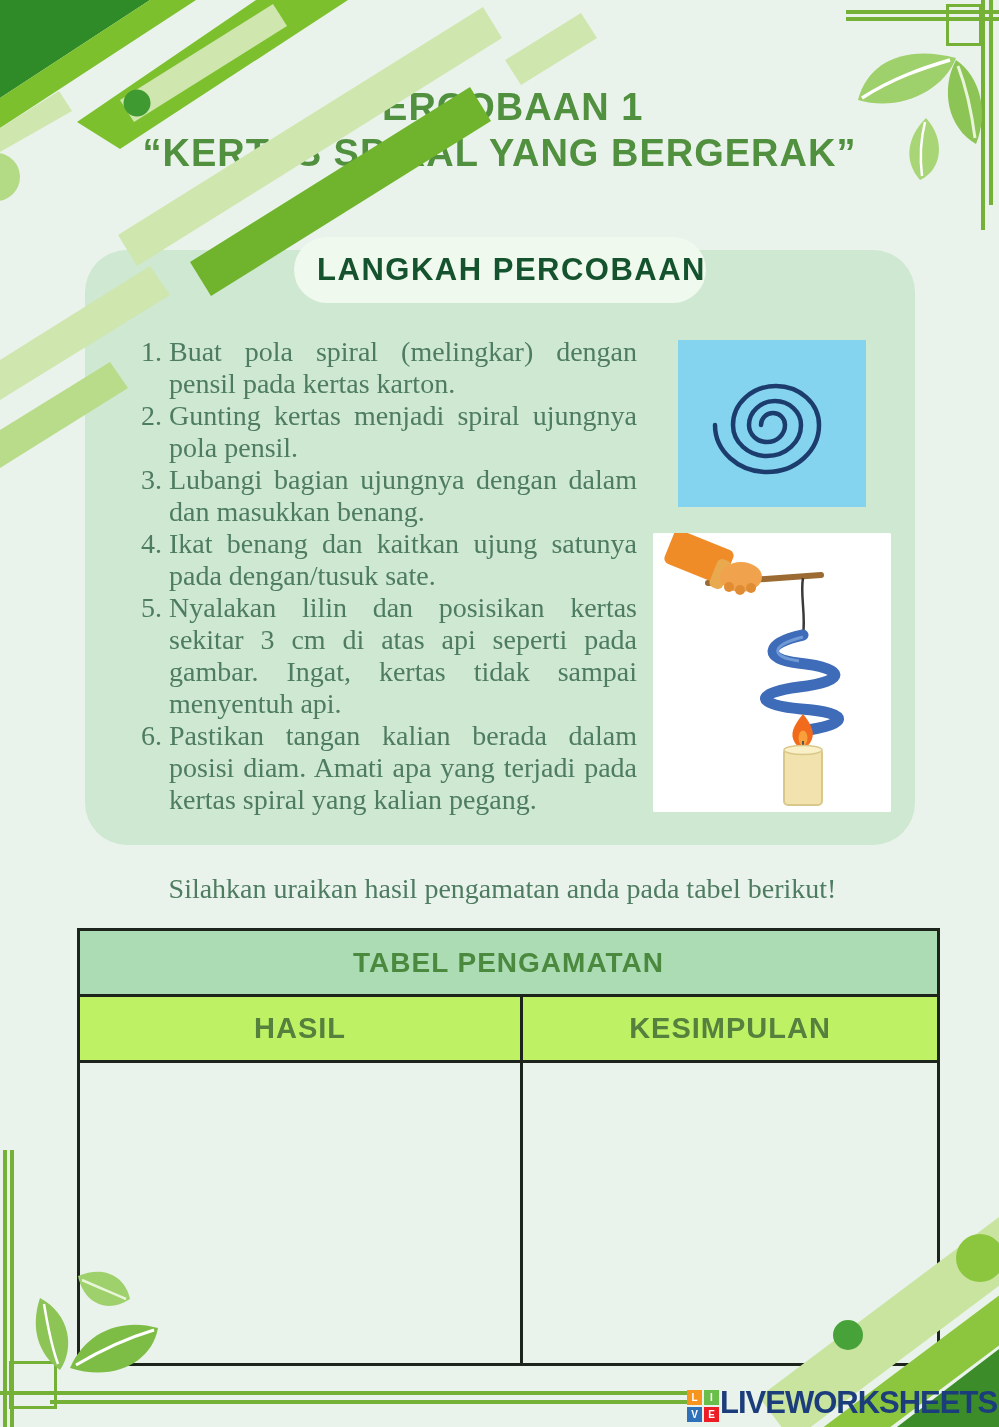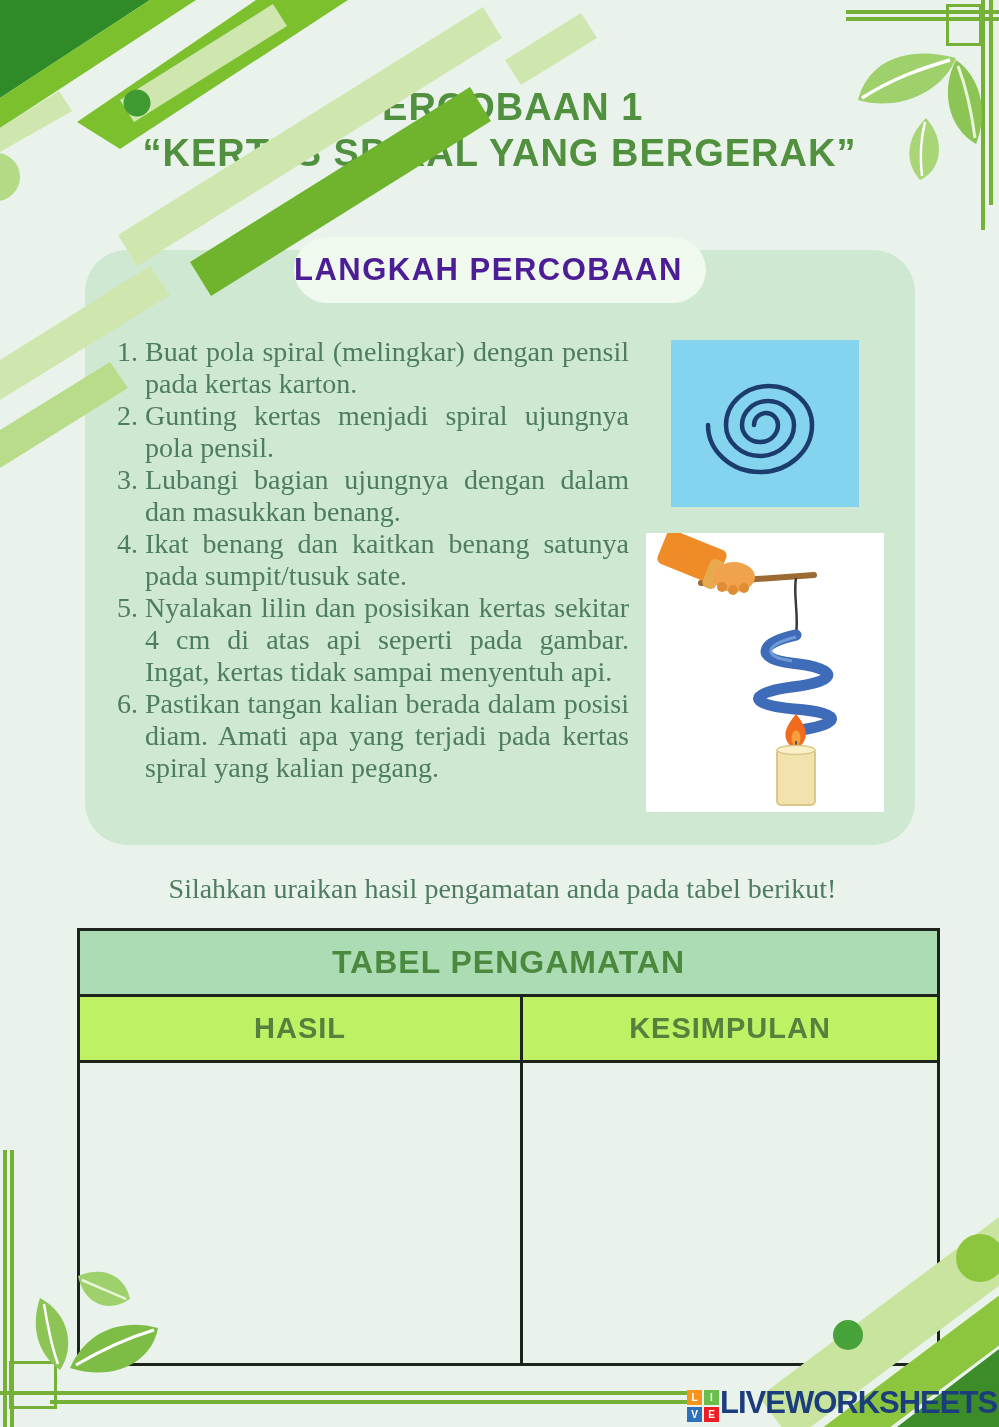--- a/index.html
+++ b/index.html
@@ -17,43 +17,43 @@
   
   .title-block{position:absolute;left:0;right:0;top:84px;text-align:center;z-index:2;}
   .title-line{font-size:38px;font-weight:bold;color:#51903e;letter-spacing:1px;line-height:46px;}
   
   .panel{
     position:absolute;left:85px;top:250px;width:830px;height:595px;
     background:#cee8d2;border-radius:42px;z-index:2;
   }
   .pill{
     position:absolute;left:50%;top:-13px;width:412px;height:66px;margin-left:-206px;
-    background:#eff9ee;border-radius:33px;text-align:left;line-height:66px;
-    font-size:31px;font-weight:bold;color:#4c1d95;letter-spacing:1.5px;
-  }
-  .panel-body{display:flex;gap:16px;padding:86px 24px 0 24px;}
+    background:#eff9ee;border-radius:33px;text-align:right;line-height:66px;
+    font-size:31px;font-weight:bold;color:#14532d;letter-spacing:1.5px;
+  }
+  .panel-body{display:flex;gap:16px;padding:86px 24px 0 48px;}
   ol.steps{
     margin:0;padding:0 0 0 36px;width:484px;
     font-family:"Liberation Serif",serif;font-size:28px;line-height:32px;
     color:#4e7c61;text-align:justify;
   }
   ol.steps li{margin:0;padding:0;}
   .figures{width:240px;display:flex;flex-direction:column;align-items:center;}
   .spiral-box{width:188px;height:167px;background:#85d4ef;margin-top:4px;}
   .setup-box{width:238px;height:279px;background:#ffffff;margin-top:26px;border-radius:2px;}
   
   .instruction{
     position:absolute;left:6px;right:0;top:873px;text-align:center;z-index:2;
     font-family:"Liberation Serif",serif;font-size:28px;color:#4e7c61;
   }
   
   .obs-table{position:absolute;left:77px;top:928px;width:863px;border-collapse:collapse;z-index:2;}
   .obs-table th,.obs-table td{border:3px solid #1c241c;padding:0;}
   .obs-table .t-title{
-    height:63px;background:#abdcb4;font-size:32px;font-weight:bold;color:#4b8a3e;
+    height:63px;background:#abdcb4;font-size:28px;font-weight:bold;color:#4b8a3e;
     text-align:center;letter-spacing:1px;
   }
   .obs-table .t-col{
     height:63px;background:#bef264;font-size:29px;font-weight:bold;color:#55803d;
     text-align:center;letter-spacing:1px;
   }
   .obs-table .t-body{height:300px;background:transparent;vertical-align:top;}
   .col-hasil{width:440px;}
   
   .brand{position:absolute;left:687px;top:1384px;z-index:6;display:flex;align-items:flex-start;}
@@ -100,22 +100,22 @@
     <div class="title-line">“KERTAS SPIRAL YANG BERGERAK”</div>
   </div>
 
   <div class="panel">
     <div class="pill">LANGKAH PERCOBAAN</div>
     <div class="panel-body">
       <ol class="steps">
         <li>Buat pola spiral (melingkar) dengan pensil pada kertas karton.</li>
         <li>Gunting kertas menjadi spiral ujungnya pola pensil.</li>
         <li>Lubangi bagian ujungnya dengan dalam dan masukkan benang.</li>
-        <li>Ikat benang dan kaitkan benang satunya pada sumpit/tusuk sate.</li>
-        <li>Nyalakan lilin dan posisikan kertas sekitar 4 cm di atas api seperti pada gambar. Ingat, kertas tidak sampai menyentuh api.</li>
+        <li>Ikat benang dan kaitkan ujung satunya pada dengan/tusuk sate.</li>
+        <li>Nyalakan lilin dan posisikan kertas sekitar 3 cm di atas api seperti pada gambar. Ingat, kertas tidak sampai menyentuh api.</li>
         <li>Pastikan tangan kalian berada dalam posisi diam. Amati apa yang terjadi pada kertas spiral yang kalian pegang.</li>
       </ol>
       <div class="figures">
 
         <svg class="spiral-box" width="188" height="167" viewBox="0 0 188 167">
           <rect x="0" y="0" width="188" height="167" fill="#85d4ef"></rect>
           <path d="M 83 85
                    a 12 12 0 1 1 24 0
                    a 18 17 0 1 1 -36 0
                    a 26 24 0 1 1 52 0

